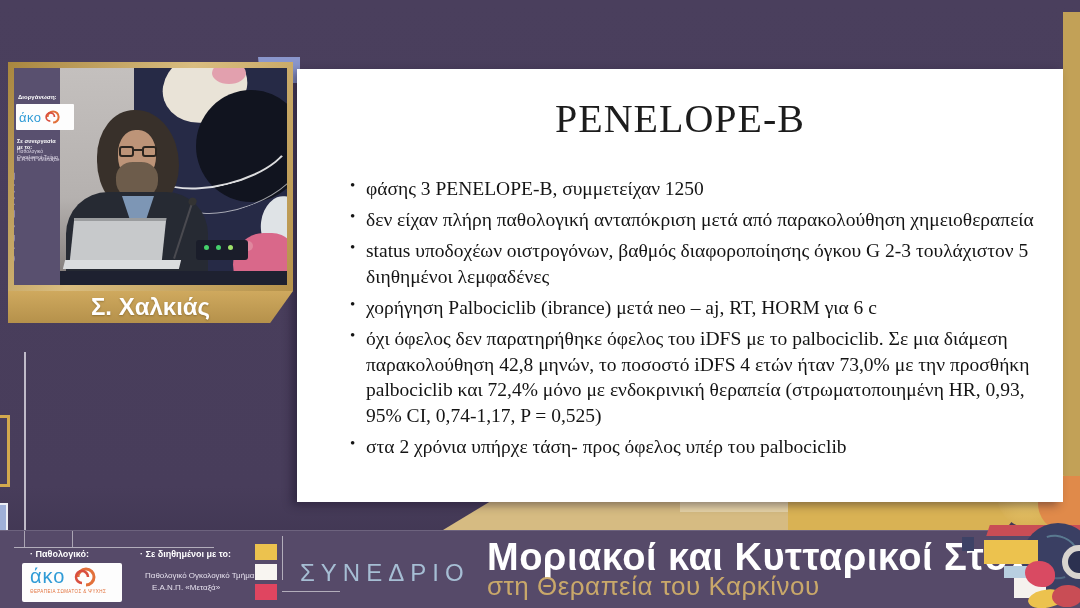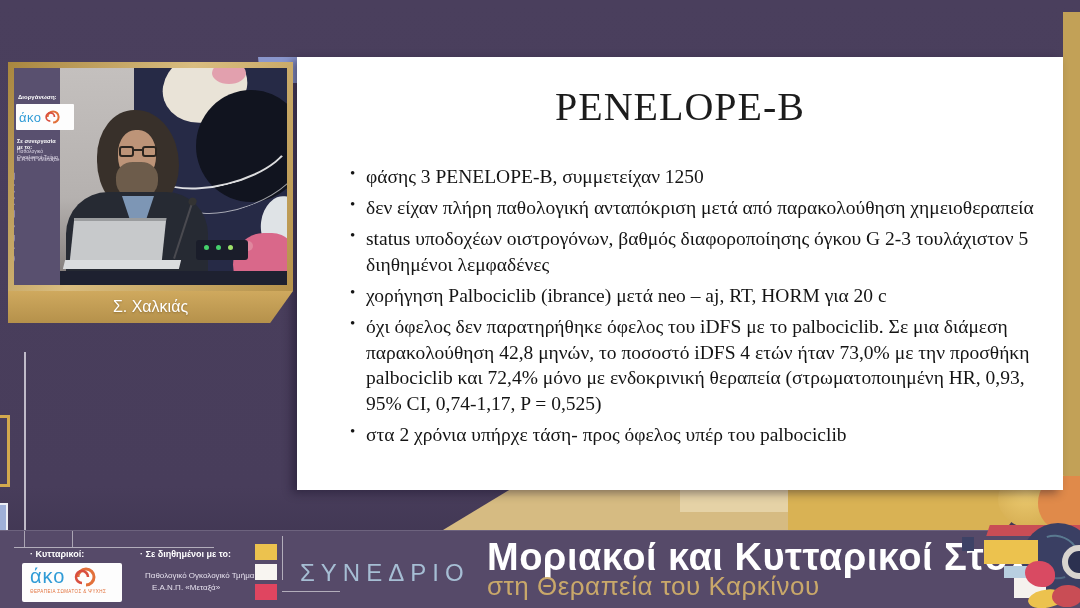--- a/index.html
+++ b/index.html
@@ -26,21 +26,21 @@
     border-color:transparent transparent rgba(150,160,182,.55) transparent;border-radius:50%;transform:rotate(-6deg);}
   .tb-curve2{position:absolute;left:870px;top:-34px;width:190px;height:64px;border:2px solid rgba(170,178,196,.45);
     border-color:transparent transparent rgba(170,178,196,.45) transparent;border-radius:50%;transform:rotate(-6deg);}
   .session-title{position:absolute;left:520px;top:23px;width:450px;text-align:center;
     font-size:17px;font-weight:700;color:#fff;}
   .decor-blue-corner{position:absolute;left:258px;top:57px;width:42px;height:26px;background:#8a96cc;
     border-radius:0 0 0 42px;}
   
   .right-strip{position:absolute;left:1063px;top:12px;width:17px;height:518px;background:#c2a157;}
   
-  .slide{position:absolute;left:297px;top:57px;width:766px;height:433px;background:#fff;
+  .slide{position:absolute;left:297px;top:69px;width:766px;height:433px;background:#fff;
     box-shadow:-5px 3px 9px rgba(20,14,36,.45);color:#141414;}
   .slide h1{margin:26px 0 34px 0;text-align:center;font-family:"Liberation Serif",serif;
     font-weight:400;font-size:40px;letter-spacing:1px;color:#1c1c1c;}
   .slide ul{margin:0;padding:0 26px 0 55px;list-style:none;font-family:"Liberation Serif",serif;
     font-size:19.5px;line-height:1.33;}
   .slide li{position:relative;padding-left:14px;margin-bottom:5px;}
   .slide li::before{content:"\2022";position:absolute;left:-2px;top:0;font-size:15px;}
   
   .video-frame{position:absolute;left:8px;top:62px;width:285px;height:229px;
     background:linear-gradient(120deg,#a8863f,#d9bd80 45%,#b6924a);padding:6px;}
@@ -85,21 +85,21 @@
   .v-mic::before{content:"";position:absolute;left:-3px;top:-6px;width:8px;height:8px;background:#333;border-radius:50%;}
   .v-device{position:absolute;left:182px;top:172px;width:52px;height:20px;background:#1a1d2a;border-radius:3px;}
   .v-device i{position:absolute;top:5px;width:5px;height:5px;border-radius:50%;background:#45d06c;}
   .v-device i:nth-child(1){left:8px;}.v-device i:nth-child(2){left:20px;}.v-device i:nth-child(3){left:32px;background:#9fe26a;}
   .v-podium{position:absolute;left:0;bottom:0;width:100%;height:14px;background:#1e2130;}
   
   .name-banner{position:absolute;left:8px;top:291px;width:285px;height:32px;
     background:linear-gradient(#cfa95e,#b5914b);
     clip-path:polygon(0 0,100% 0,92% 100%,0 100%);
     display:flex;align-items:center;justify-content:center;}
-  .name-banner span{font-size:16px;font-weight:400;color:#fff;text-shadow:0 1px 2px rgba(60,40,0,.35);}
+  .name-banner span{font-size:24px;font-weight:700;color:#fff;text-shadow:0 1px 2px rgba(60,40,0,.35);}
   
   .vline-main{position:absolute;left:24px;top:352px;width:2px;height:178px;background:rgba(232,230,238,.75);}
   .edge-gold-square{position:absolute;left:-16px;top:415px;width:26px;height:72px;background:#4a3f5d;border:3px solid #d3a94e;}
   .edge-blue-square{position:absolute;left:-14px;top:503px;width:22px;height:30px;background:#9fb0d8;border:2px solid #eceef4;}
   
   .mid-tan{position:absolute;left:443px;top:490px;width:348px;height:40px;background:#d6bb82;
     clip-path:polygon(19% 0,100% 0,100% 100%,0 100%);}
   .mid-tan-light{position:absolute;left:680px;top:490px;width:112px;height:22px;background:rgba(243,229,196,.55);}
   .mid-gold{position:absolute;left:788px;top:478px;width:225px;height:52px;background:#d9b254;border-radius:0 44px 18px 0;}
   .mid-sphere{position:absolute;left:998px;top:468px;width:80px;height:62px;border-radius:50%;
@@ -156,21 +156,21 @@
   <div class="mid-sphere"></div>
   <div class="mid-orange"></div>
 
   <div class="slide">
     <h1>PENELOPE-B</h1>
     <ul>
 
     <li>φάσης 3 PENELOPE-B, συμμετείχαν 1250</li>
         <li>δεν είχαν πλήρη παθολογική ανταπόκριση μετά από παρακολούθηση χημειοθεραπεία</li>
         <li>status υποδοχέων οιστρογόνων, βαθμός διαφοροποίησης όγκου G 2-3 τουλάχιστον 5  διηθημένοι λεμφαδένες</li>
-        <li>χορήγηση Palbociclib (ibrance) μετά neo – aj, RT, HORM για 20 c</li>
+        <li>χορήγηση Palbociclib (ibrance) μετά neo – aj, RT, HORM για 6 c</li>
         <li>όχι όφελος  δεν παρατηρήθηκε όφελος του iDFS με το palbociclib. Σε μια διάμεση παρακολούθηση 42,8 μηνών, το ποσοστό iDFS 4 ετών ήταν 73,0% με την προσθήκη palbociclib και 72,4% μόνο με ενδοκρινική θεραπεία (στρωματοποιημένη HR, 0,93, 95% CI, 0,74-1,17, P = 0,525)</li>
         <li>στα 2 χρόνια υπήρχε τάση- προς όφελος υπέρ του palbociclib</li>
       </ul>
   </div>
 
   <div class="video-frame">
     <div class="video">
       <div class="v-screen"></div>
       <div class="v-art">
         <div class="v-cream"></div>
@@ -222,21 +222,21 @@
   </div>
 
   <div class="vline-main"></div>
   <div class="edge-gold-square"></div>
   <div class="edge-blue-square"></div>
 
   <div class="footer">
     <div class="f-hline1"></div>
     <div class="f-vline0"></div>
     <div class="f-vline1"></div>
-    <div class="f-org">· Κυτταρικοί:</div>
+    <div class="f-org">· Παθολογικό:</div>
     <div class="ako-box">
       <span class="ako-text">άκο</span>
       <svg width="26" height="22" viewBox="0 0 26 22" style="vertical-align:top">
         <path d="M8 11a8 8 0 1 1 8 8" stroke="#e2703a" fill="none" stroke-width="3"></path>
         <path d="M18 11a6 6 0 1 0-6 6" stroke="#d94f3f" fill="none" stroke-width="2.5"></path>
       </svg>
       <span class="ako-sub">ΘΕΡΑΠΕΙΑ ΣΩΜΑΤΟΣ &amp; ΨΥΧΗΣ</span>
     </div>
     <div class="f-collab">· Σε διηθημένοι με το:</div>
     <div class="f-cline1">Παθολογικό Ογκολογικό Τμήμα,</div>

